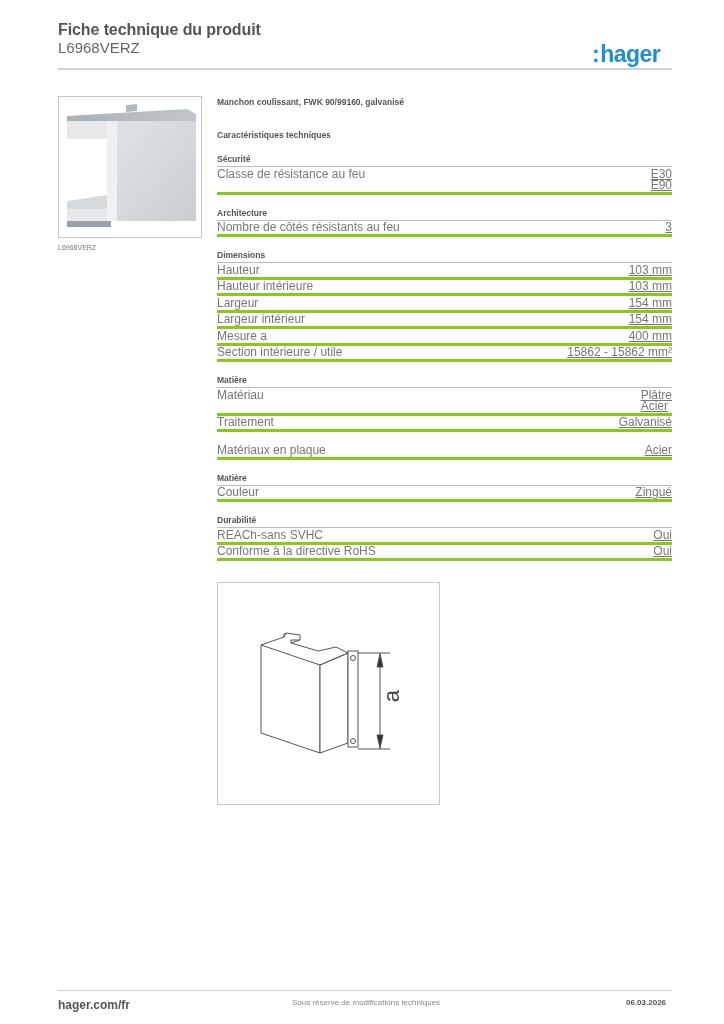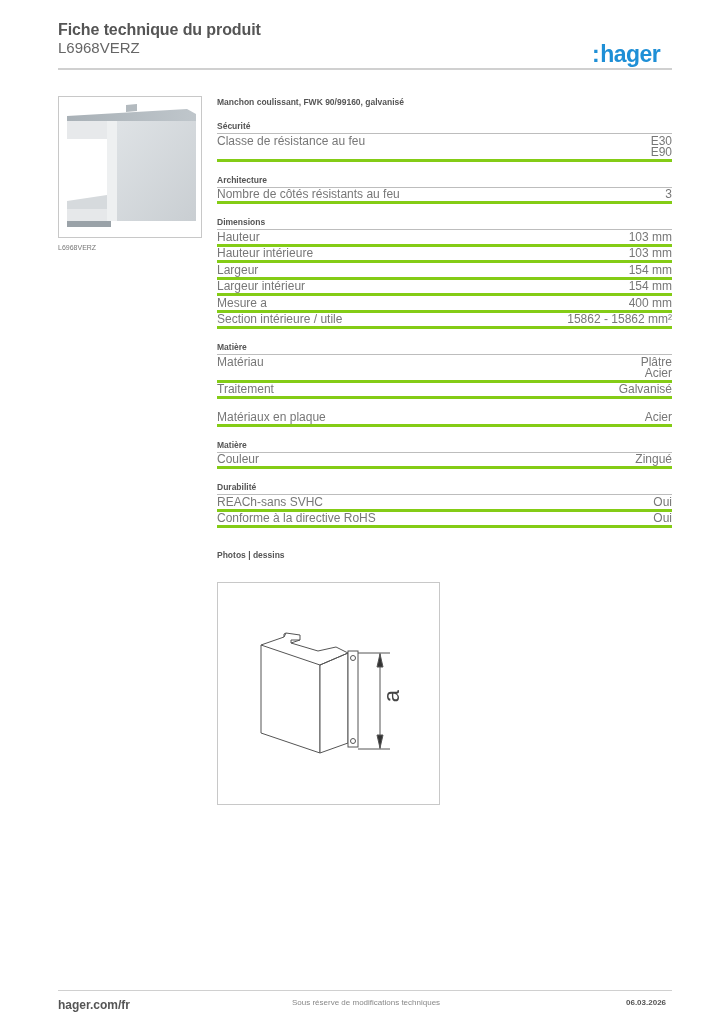--- a/index.html
+++ b/index.html
@@ -15,21 +15,21 @@
 
     .photo-box { position: absolute; left: 58px; top: 96px; width: 142px; height: 140px; border: 1px solid #c8c8c8; background: #fff; }
     .photo-caption { position: absolute; left: 58px; top: 244px; font-size: 7px; color: #777; }
 
     .main { position: absolute; left: 217px; top: 96px; width: 455px; }
     .product-name { font-size: 8.5px; font-weight: bold; color: #555; height: 12px; line-height: 12px; }
     .section-main { font-size: 8.5px; font-weight: bold; color: #555; margin-top: 21px; height: 12px; line-height: 12px; }
     .group { margin-top: 11px; }
     .group-title { font-size: 8.5px; font-weight: bold; color: #555; height: 14px; line-height: 14px; border-bottom: 1px solid #bdbdbd; }
     .row { display: flex; justify-content: space-between; border-bottom: 3px solid #84cc16; font-size: 12px; color: #777; line-height: 11px; padding: 1.5px 0 1px 0; }
-    .row .val { text-align: right; white-space: pre-line; }
+    .row .val { white-space: pre-line; text-decoration: underline; }
 
     .photos-title { font-size: 8.5px; font-weight: bold; color: #555; margin-top: 22px; }
     .drawing-box { position: absolute; left: 217px; top: 582px; width: 221px; height: 221px; border: 1px solid #c8c8c8; background: #fff; }
 
     .footer-rule { position: absolute; left: 58px; top: 990px; width: 614px; height: 1px; background: #d0d0d0; }
     .footer-left { position: absolute; left: 58px; top: 998px; font-size: 12px; font-weight: bold; color: #555; }
     .footer-center { position: absolute; left: 292px; top: 998px; font-size: 8px; color: #888; }
     .footer-right { position: absolute; left: 626px; top: 998px; font-size: 8px; font-weight: bold; color: #555; }
   </style>
 </head>
@@ -61,20 +61,21 @@
     <polygon points="48,24 58,24 58,124 48,124" fill="#eef0f1"></polygon>
     <polygon points="8,104 48,98 48,124 8,124" fill="#d6dadd"></polygon>
     <polygon points="8,112 48,112 48,124 8,124" fill="#e6e8ea"></polygon>
     <polygon points="8,124 52,124 52,130 8,130" fill="#9aa2a8"></polygon>
   </svg>
 </div>
 <div class="photo-caption">L6968VERZ</div>
 
 <div class="main">
   <div class="product-name">Manchon coulissant, FWK 90/99160, galvanisé</div>
+  <div class="section-main">Caractéristiques techniques</div>
 
   <div class="group">
     <div class="group-title">Sécurité</div>
     <div class="row">
         <span>Classe de résistance au feu</span>
         <span class="val">E30
 E90</span>
       </div>
   </div>
 

